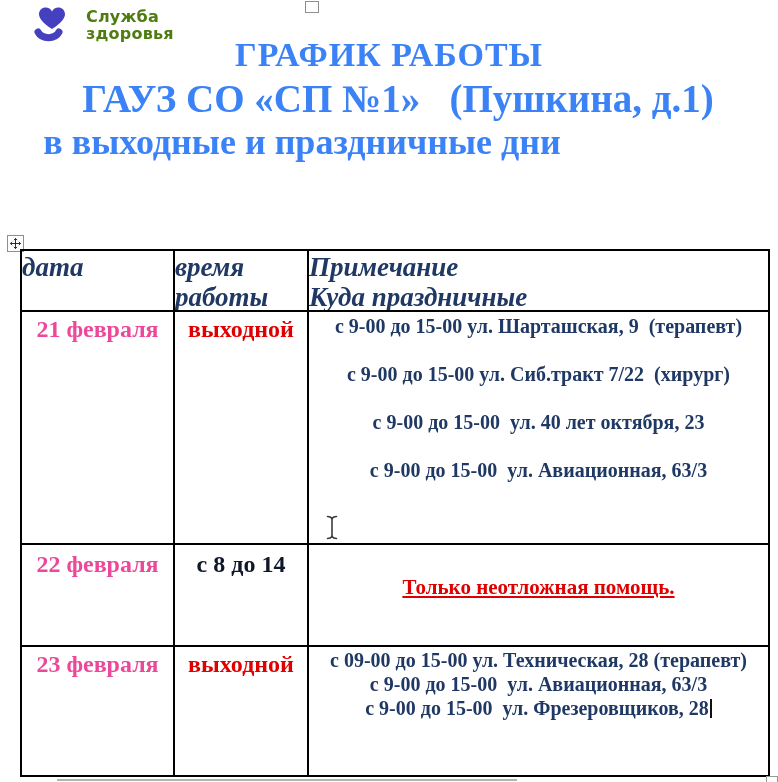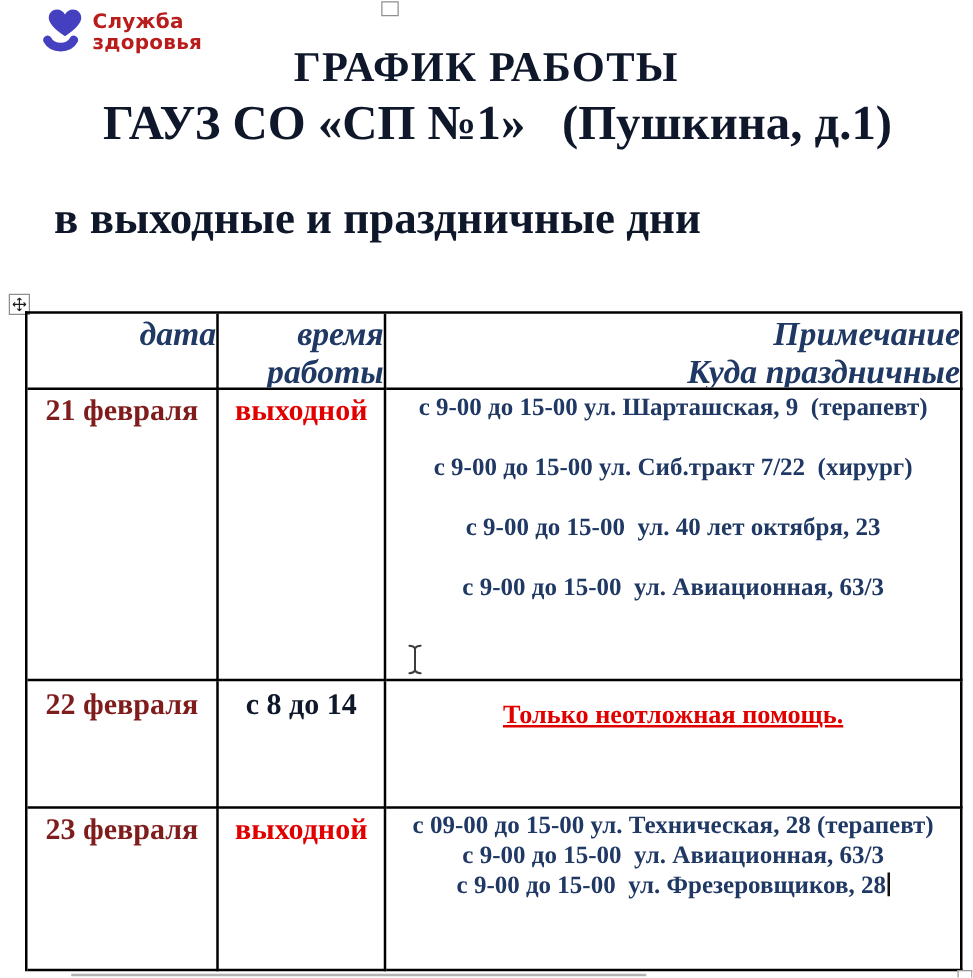--- a/index.html
+++ b/index.html
@@ -4,52 +4,52 @@
 <style>
   html,body{margin:0;padding:0;}
   body{
     width:778px;height:782px;position:relative;overflow:hidden;
     background:#ffffff;
     font-family:"Liberation Serif", serif;
   }
   
   .logo{position:absolute;left:30px;top:5px;display:flex;align-items:flex-start;}
   .logo-icon{width:44px;height:42px;position:relative;}
-  .logo-text{margin-top:3px;
+  .logo-text{margin-left:12px;margin-top:3px;
     font-family:"DejaVu Sans", sans-serif;font-weight:700;
-    font-size:16px;line-height:17px;color:#b91c1c;letter-spacing:.2px;}
+    font-size:16px;line-height:17px;color:#4d7c0f;letter-spacing:.2px;}
   
   .anchor-square{position:absolute;left:305px;top:1px;width:12px;height:10px;
     border:1px solid #8f8f8f;background:#fff;}
   
   .title-line{position:absolute;left:0;width:778px;text-align:center;
-    color:#0f172a;font-weight:bold;white-space:pre;}
+    color:#3b82f6;font-weight:bold;white-space:pre;}
   .title-1{top:36px;font-size:34px;letter-spacing:1px;}
   .title-2{top:76px;font-size:39px;padding-left:18px;box-sizing:border-box;}
-  .title-3{top:121px;font-size:36px;width:604px;margin-top:32px;}
+  .title-3{top:121px;font-size:36px;width:604px;}
   
   .tbl-handle{position:absolute;left:7px;top:235px;width:15px;height:15px;
     border:1px solid #8f8f8f;background:#fff;display:flex;align-items:center;justify-content:center;}
   
   .tbl{position:absolute;left:20px;top:249px;display:grid;
     grid-template-columns:153px 134px 461px;
     grid-template-rows:61px 233px 102px 130px;
     border-top:2px solid #000;border-left:2px solid #000;}
   .cell{border-right:2px solid #000;border-bottom:2px solid #000;
     box-sizing:border-box;overflow:hidden;}
   .hdr{font-style:italic;font-weight:bold;color:#1f3864;font-size:27px;
-    line-height:30px;text-align:right;padding-top:1px;}
-  .date{color:#7f1d1d;font-weight:bold;font-size:24px;text-align:center;padding-top:4px;}
+    line-height:30px;text-align:left;padding-top:1px;}
+  .date{color:#ec4899;font-weight:bold;font-size:24px;text-align:center;padding-top:4px;}
   .time-red{color:#e10000;font-weight:bold;font-size:24px;text-align:center;padding-top:4px;}
   .time-navy{color:#0f172a;font-weight:bold;font-size:24px;text-align:center;padding-top:4px;}
   .notes1{padding-top:2px;}
   .note-line{color:#1f3864;font-weight:bold;font-size:20px;line-height:24px;
     text-align:center;white-space:pre;}
   .notes1 .note-line{margin-bottom:24px;}
-  .notes2{padding-top:14px;}
+  .notes2{padding-top:30px;}
   .note-em{color:#e10000;font-weight:bold;font-size:21px;line-height:25px;
     text-align:center;text-decoration:underline;white-space:pre;}
   .note-2b{color:#1f3864;font-weight:bold;font-size:21px;line-height:25px;
     text-align:center;white-space:pre;}
   .notes3{padding-top:1px;}
   .caret{display:inline-block;width:2px;height:19px;background:#111;
     vertical-align:-3px;margin-left:1px;}
   
   .ibeam{position:absolute;left:326px;top:515px;}
   .bottom-line{position:absolute;left:57px;top:779px;width:460px;height:2px;background:#b3b3b3;}

